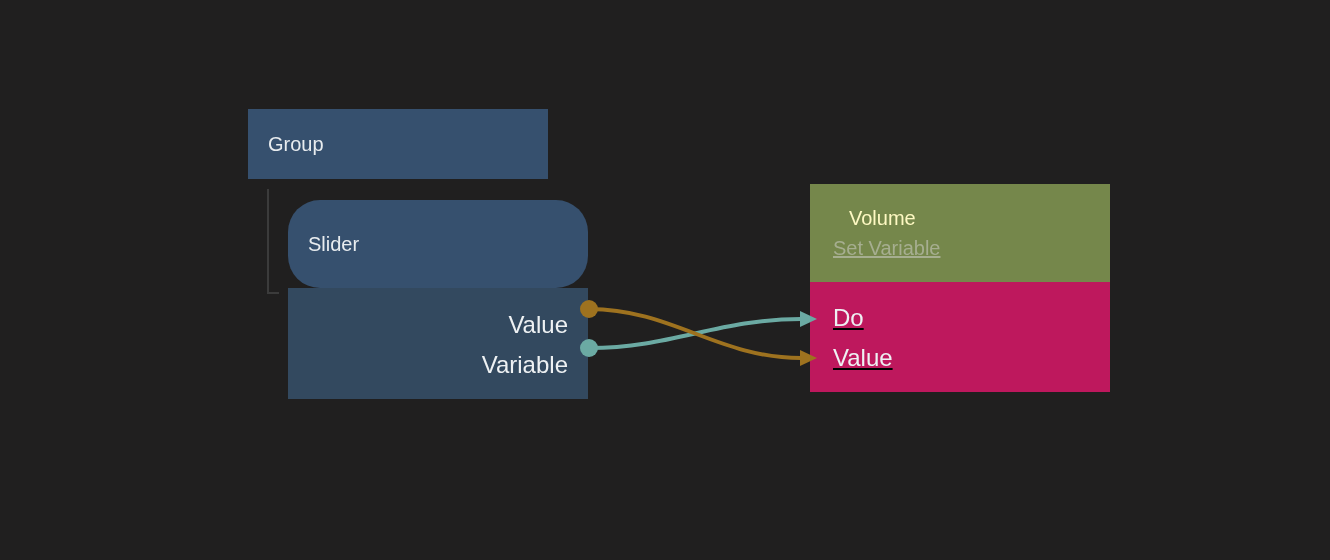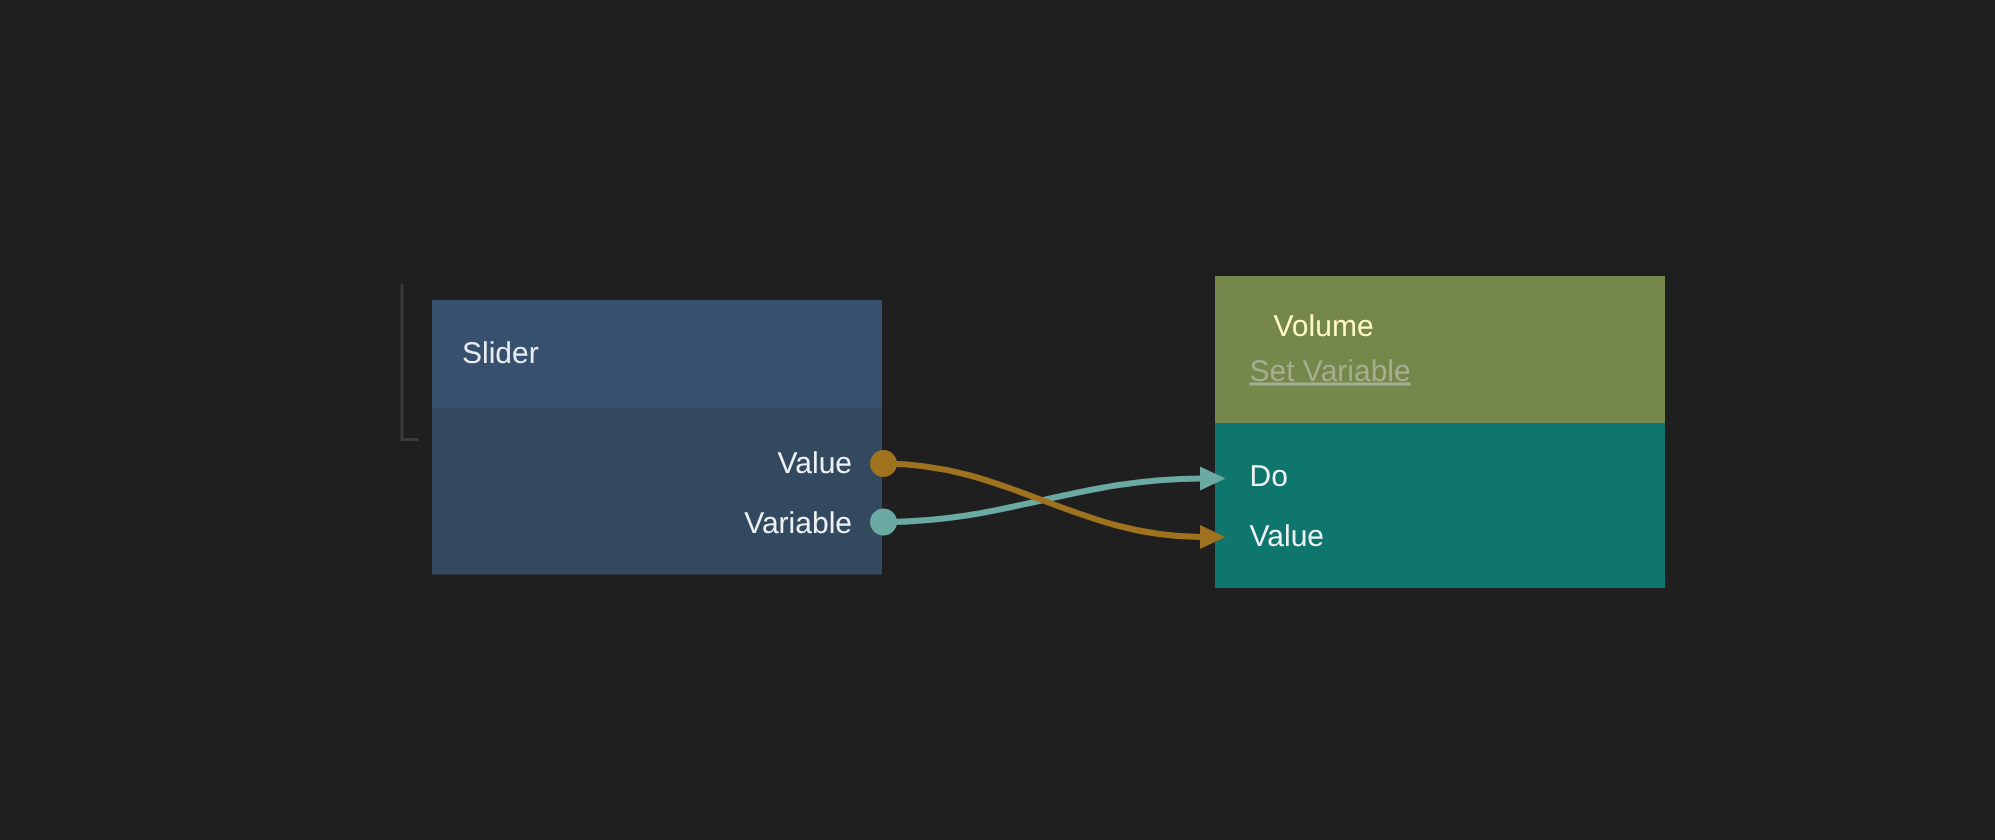--- a/index.html
+++ b/index.html
@@ -20,21 +20,21 @@
   }
   .node-header {
     display: flex;
     flex-direction: column;
     justify-content: center;
     box-sizing: border-box;
   }
   .blue-header { background: #36506e; }
   .blue-body   { background: #33495f; }
   .green-header{ background: #75874b; }
-  .green-body  { background: #0f766e; }
+  .green-body  { background: #be185d; text-decoration: underline; }
 
   .node-title {
     font-size: 20px;
     line-height: 30px;
     color: #e8ecef;
     white-space: nowrap;
   }
   .node-title.bold { font-weight: 400; color: #fef9c3; margin-left: 16px; }
   .node-subtitle {
     font-size: 20px;
@@ -43,30 +43,30 @@
     white-space: nowrap;
     text-decoration: underline;
   }
 
   
   .node-group { left: 248px; top: 109px; width: 300px; height: 70px; }
   .node-group .node-header { width: 100%; height: 100%; padding-left: 20px; }
 
   
   .node-slider { left: 288px; top: 200px; width: 300px; }
-  .node-slider .node-header { height: 72px; padding-left: 20px; }
+  .node-slider .node-header { height: 88px; padding-left: 20px; border-radius: 32px; }
   .node-slider .node-body {
     height: 111px;
     box-sizing: border-box;
     padding: 17px 20px 0 0;
   }
   .port-row {
     height: 40px;
     line-height: 40px;
-    font-size: 20px;
+    font-size: 24px;
     color: #eef1f3;
   }
   .port-row.out { text-align: right; }
   .port-row.in  { text-align: left; }
 
   
   .node-volume { left: 810px; top: 184px; width: 300px; }
   .node-volume .node-header { height: 98px; padding-left: 23px; }
   .node-volume .node-body {
     height: 110px;
@@ -81,20 +81,25 @@
     height: 560px;
     pointer-events: none;
   }
   .wire { fill: none; stroke-width: 4; }
 </style>
 </head>
 <body>
 
 <div class="canvas">
 
+  <div class="node node-group">
+    <div class="node-header blue-header">
+      <span class="node-title">Group</span>
+    </div>
+  </div>
 
   <div class="node node-slider">
     <div class="node-header blue-header">
       <span class="node-title">Slider</span>
     </div>
     <div class="node-body blue-body">
       <div class="port-row out">
         <span>Value</span>
       </div>
       <div class="port-row out">

